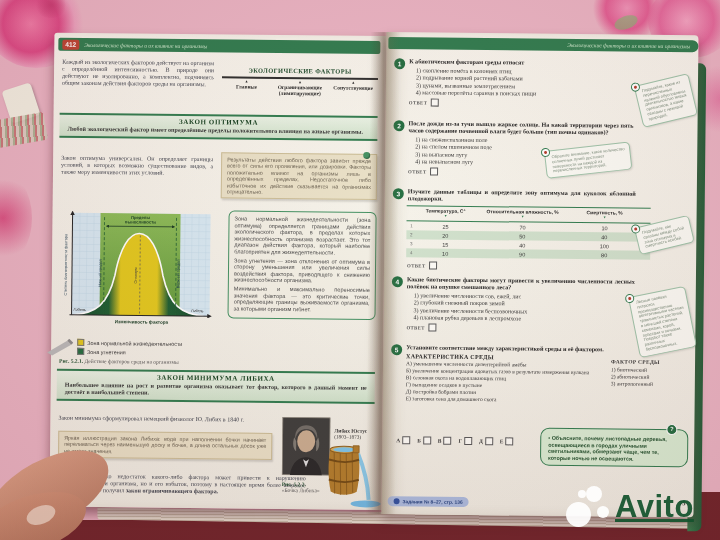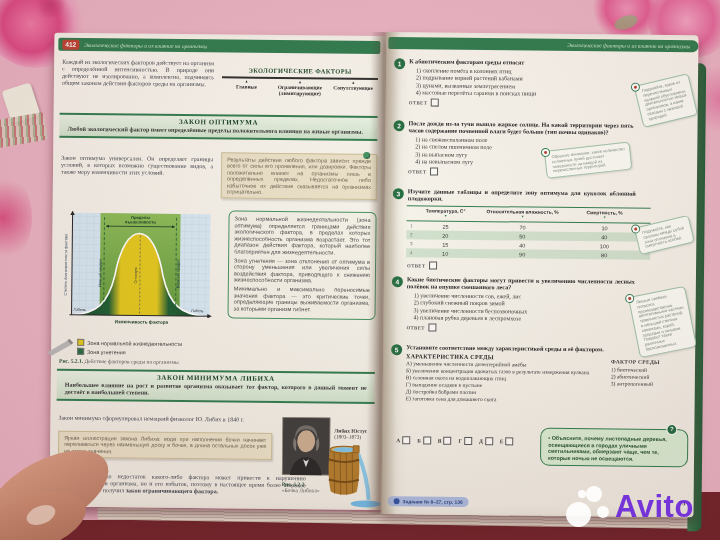--- a/index.html
+++ b/index.html
@@ -94,21 +94,21 @@
   .pcap{font-size:5.2px;line-height:6px;color:#333;}
   .pcap b{font-size:5.4px;}
   
   #wm{position:absolute;left:566px;top:484px;display:flex;align-items:center;gap:5px;z-index:90;opacity:.93;}
   #wm .dots{position:relative;width:44px;height:46px;}
   #wm .d{position:absolute;background:#fff;border-radius:50%;}
   #wm .d1{left:0;top:18px;width:25px;height:25px;}
   #wm .d2{left:20px;top:2px;width:16px;height:16px;}
   #wm .d3{left:31px;top:22px;width:12px;height:12px;}
   #wm .d4{left:12px;top:6px;width:8px;height:8px;}
-  #wm .wt{color:#6d28d9;font:bold 31px "Liberation Sans",sans-serif;letter-spacing:.5px;}
+  #wm .wt{color:#14532d;font:bold 31px "Liberation Sans",sans-serif;letter-spacing:.5px;text-decoration:underline;}
   #vignette{position:absolute;left:0;top:0;width:720px;height:540px;background:radial-gradient(ellipse at 55% 40%,rgba(255,255,240,.04),rgba(120,60,60,.13));pointer-events:none;z-index:70;}
 </style>
 </head>
 <body>
 
 <div id="scene">
 
   <div class="rose rose1"></div>
   <div class="rose rose1b"></div>
   <div class="rose rose2"></div>

